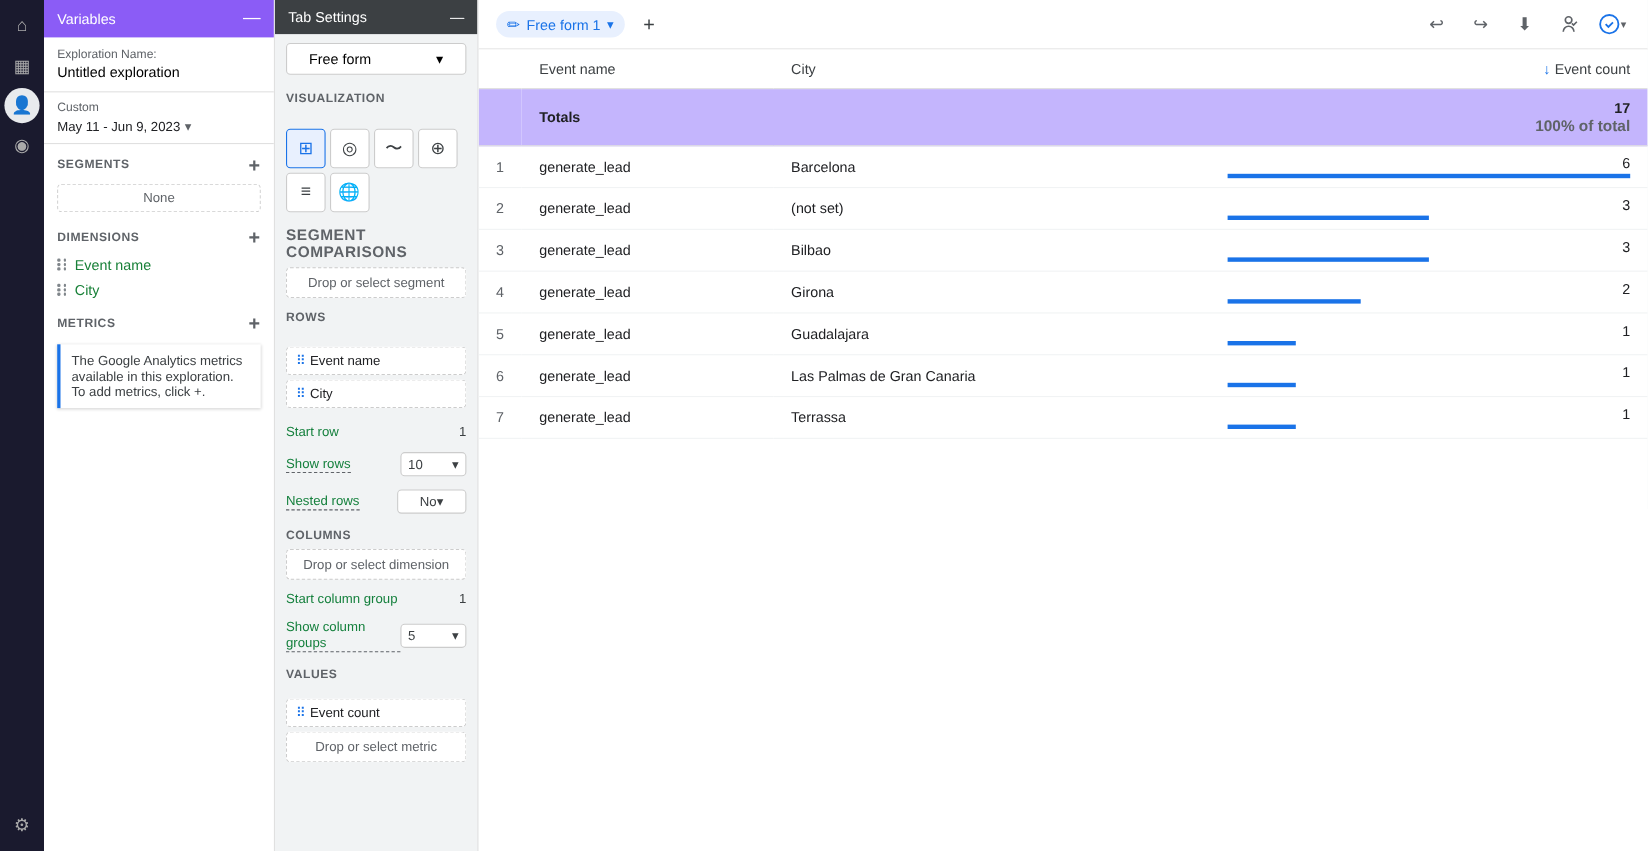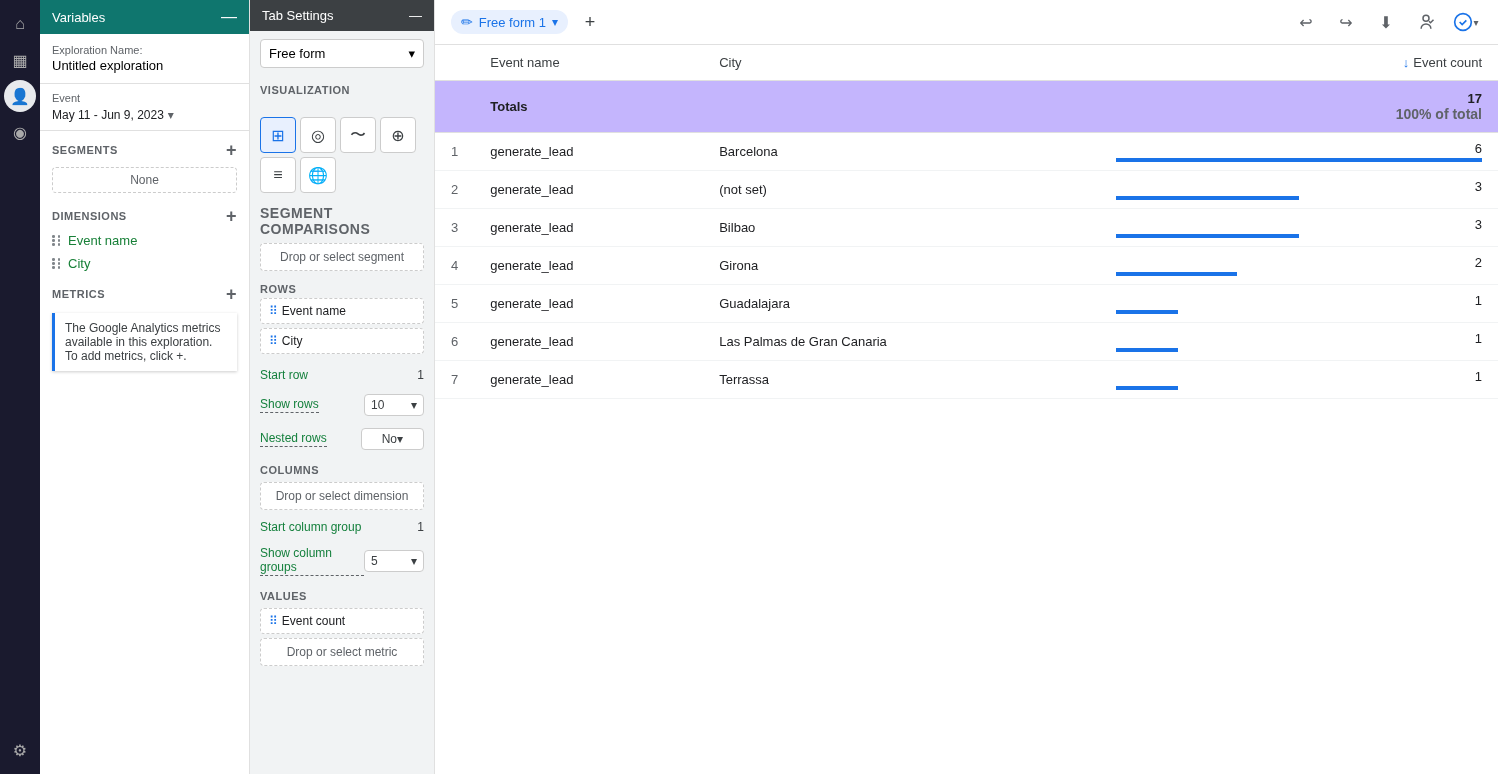--- a/index.html
+++ b/index.html
@@ -35,21 +35,21 @@
       display: flex;
       flex-direction: column;
       flex-shrink: 0;
       overflow-y: auto;
     }
     .panel-header {
       display: flex;
       align-items: center;
       justify-content: space-between;
       padding: 8px 12px;
-      background: #0f766e;
+      background: #8b5cf6;
       color: #fff;
       font-size: 13px;
       font-weight: 500;
     }
     .panel-header .close-btn { color: #fff; cursor: pointer; font-size: 16px; }
 
     .exploration-name { padding: 10px 12px; border-bottom: 1px solid #e0e0e0; }
     .exploration-name .label { font-size: 11px; color: #5f6368; }
     .exploration-name .value { font-size: 13px; color: #000000; margin-top: 2px; }
 
@@ -130,21 +130,21 @@
       background: #3c4043;
       color: #fff;
       font-size: 13px;
       font-weight: 500;
     }
 
     .dropdown-select {
       margin: 8px 10px;
       border: 1px solid #ccc;
       border-radius: 4px;
-      padding: 6px 8px;
+      padding: 6px 20px;
       font-size: 13px;
       background: #fff;
       display: flex;
       align-items: center;
       justify-content: space-between;
       cursor: pointer;
     }
 
     .viz-section { padding: 8px 10px 4px; }
     .viz-label { font-size: 11px; color: #5f6368; font-weight: 600; letter-spacing: 0.5px; margin-bottom: 21px; }
@@ -168,21 +168,21 @@
       border-radius: 4px;
       padding: 6px 8px;
       font-size: 12px;
       color: #5f6368;
       background: #fff;
       text-align: center;
       cursor: pointer;
     }
 
     .rows-section { padding: 8px 10px 4px; }
-    .rows-label { font-size: 11px; color: #5f6368; font-weight: 600; letter-spacing: 0.5px; margin-bottom: 3px; }
+    .rows-label { font-size: 11px; color: #5f6368; font-weight: 600; letter-spacing: 0.5px; margin-bottom: 20px; }
     .row-chip {
       display: flex;
       align-items: center;
       gap: 4px;
       border: 1px dashed #ccc;
       border-radius: 4px;
       padding: 5px 8px;
       font-size: 12px;
       color: #202124;
       background: #fff;
@@ -208,21 +208,21 @@
     }
     .setting-underline {
       border-bottom: 1px dashed #5f6368;
       padding-bottom: 1px;
     }
 
     .columns-section { padding: 8px 10px 4px; }
     .columns-label { font-size: 11px; color: #5f6368; font-weight: 600; letter-spacing: 0.5px; margin-bottom: 6px; }
 
     .values-section { padding: 8px 10px 4px; }
-    .values-label { font-size: 11px; color: #5f6368; font-weight: 600; letter-spacing: 0.5px; margin-bottom: 6px; }
+    .values-label { font-size: 11px; color: #5f6368; font-weight: 600; letter-spacing: 0.5px; margin-bottom: 16px; }
     .value-chip {
       display: flex;
       align-items: center;
       gap: 4px;
       border: 1px dashed #ccc;
       border-radius: 4px;
       padding: 5px 8px;
       font-size: 12px;
       color: #202124;
       background: #fff;
@@ -364,21 +364,21 @@
     <span>Variables</span>
     <span class="close-btn">—</span>
   </div>
 
   <div class="exploration-name">
     <div class="label">Exploration Name:</div>
     <div class="value">Untitled exploration</div>
   </div>
 
   <div class="date-range">
-    <div class="label">Event</div>
+    <div class="label">Custom</div>
     <div class="date-select">
       <span>May 11 - Jun 9, 2023</span>
       <span class="chevron">▾</span>
     </div>
   </div>
 
   <div class="section-header">
     <span>SEGMENTS</span>
     <span class="add-btn">+</span>
   </div>

